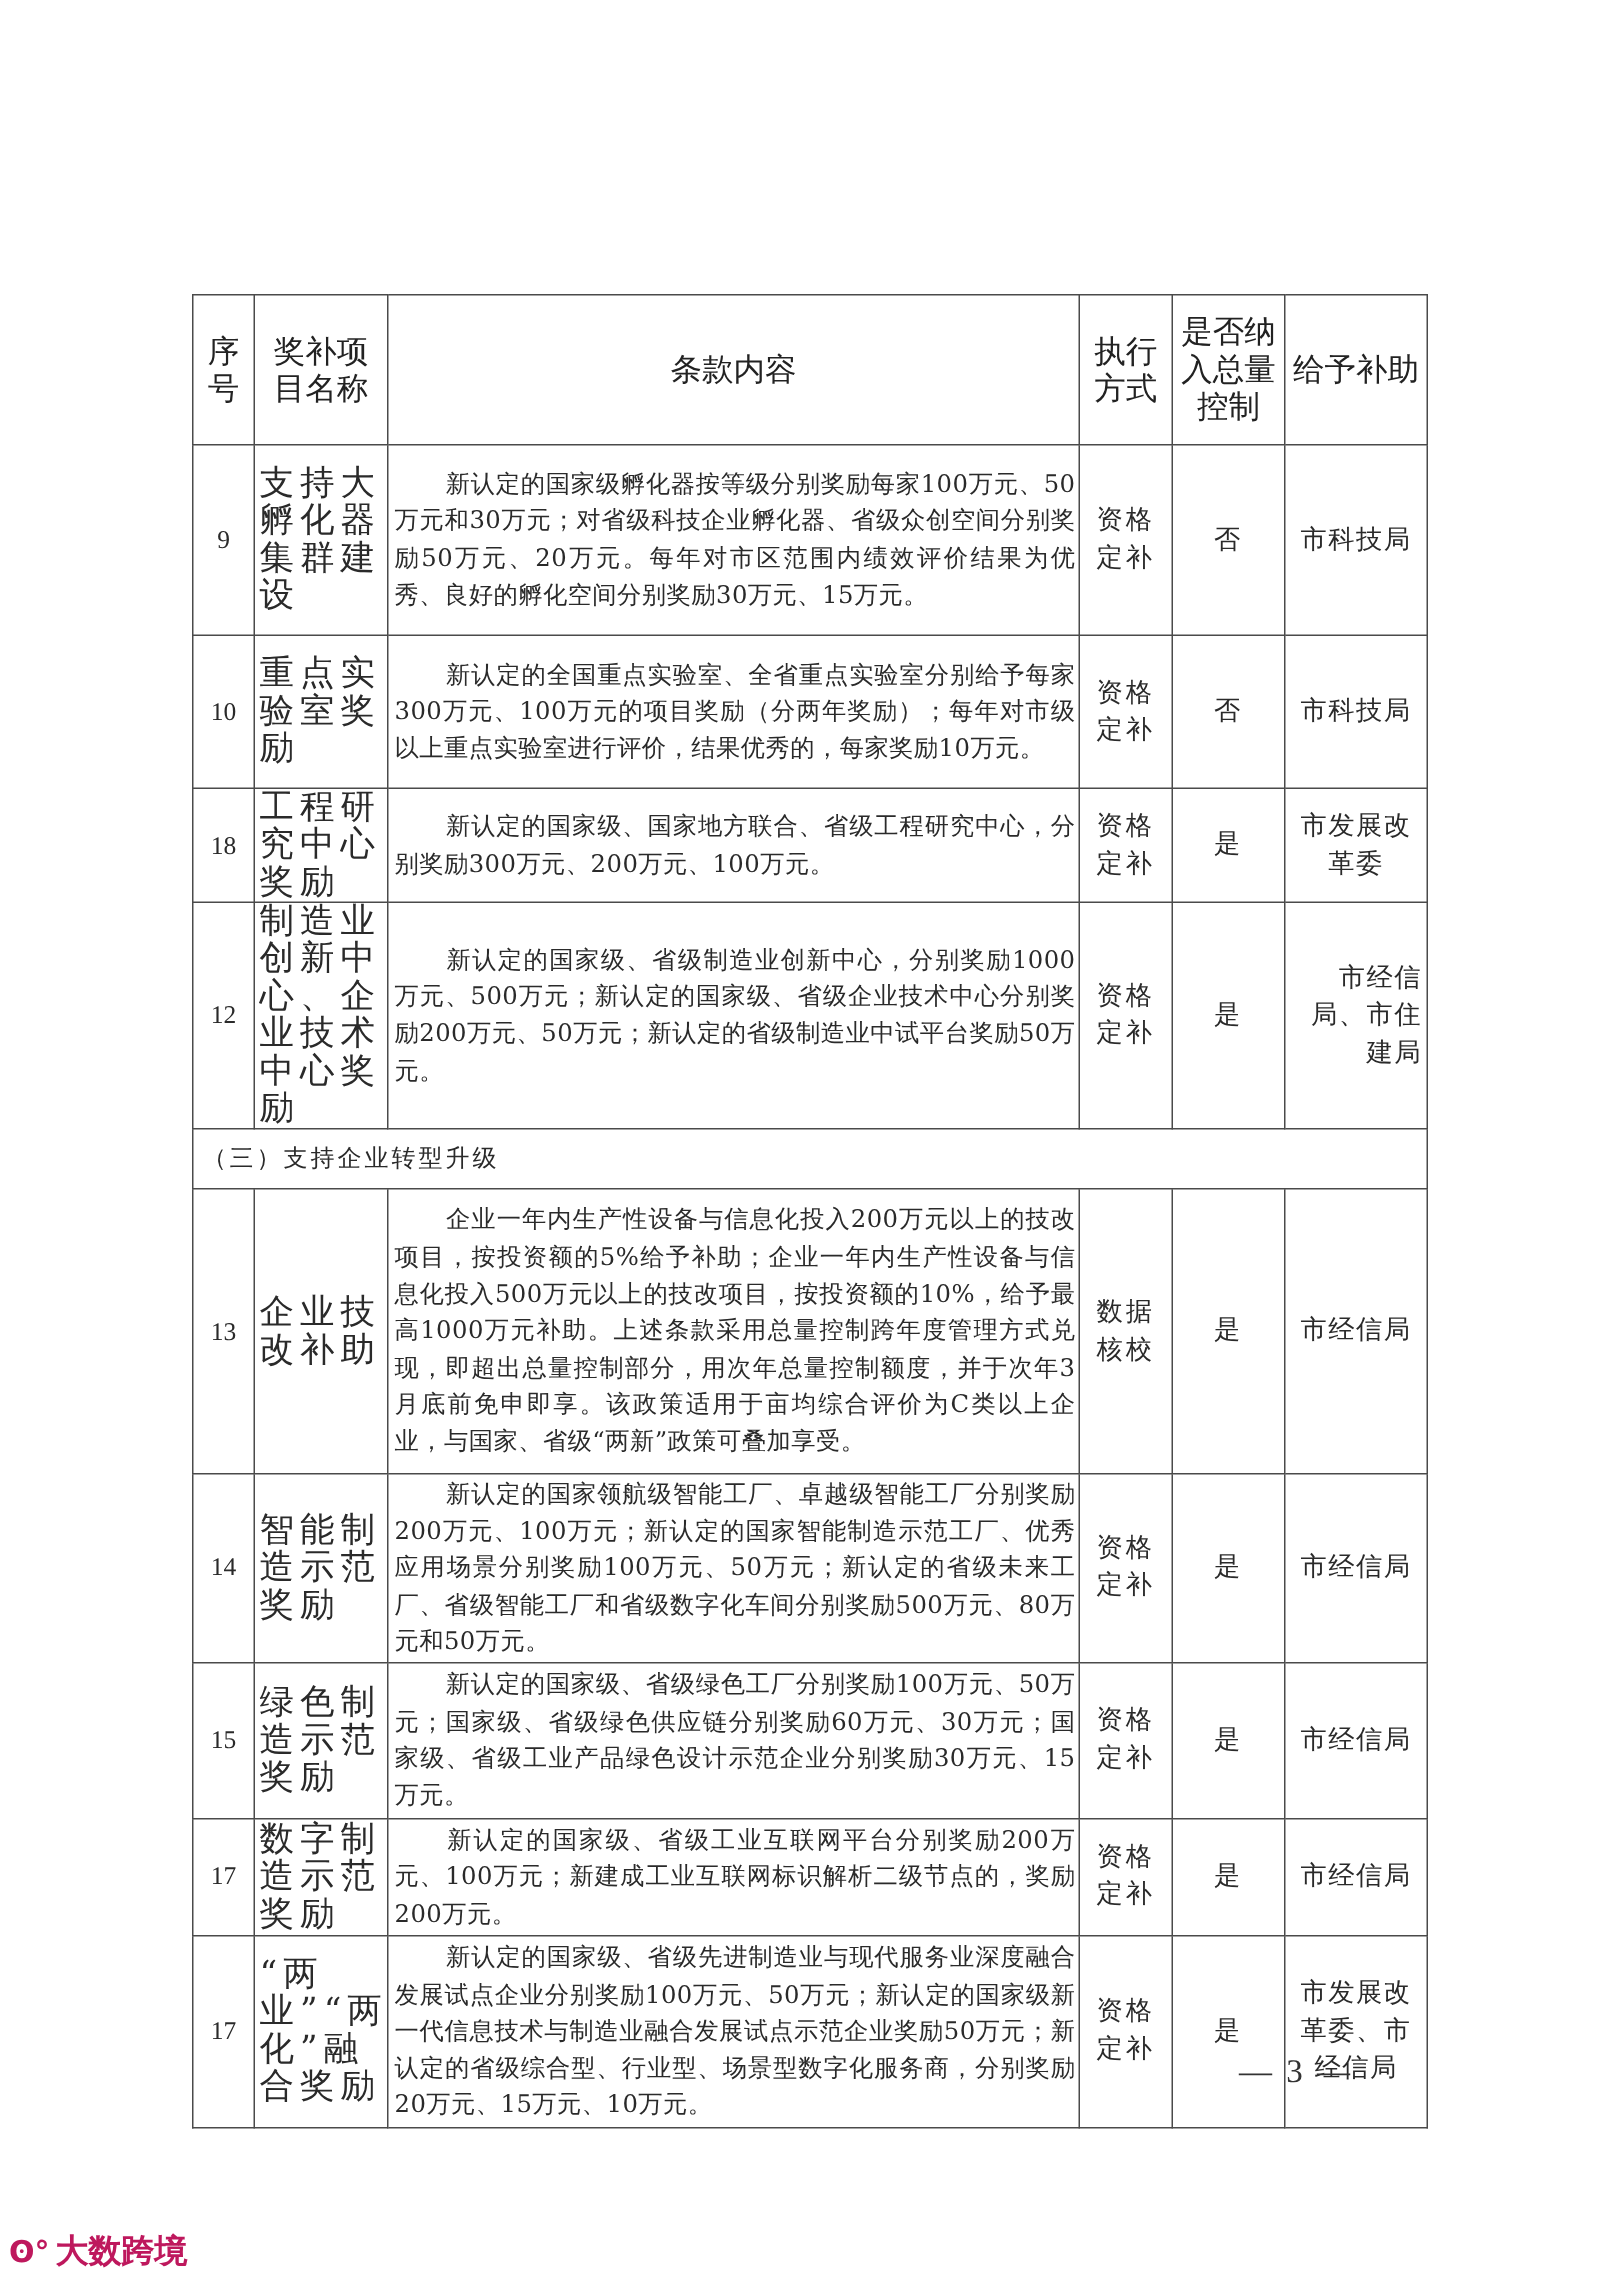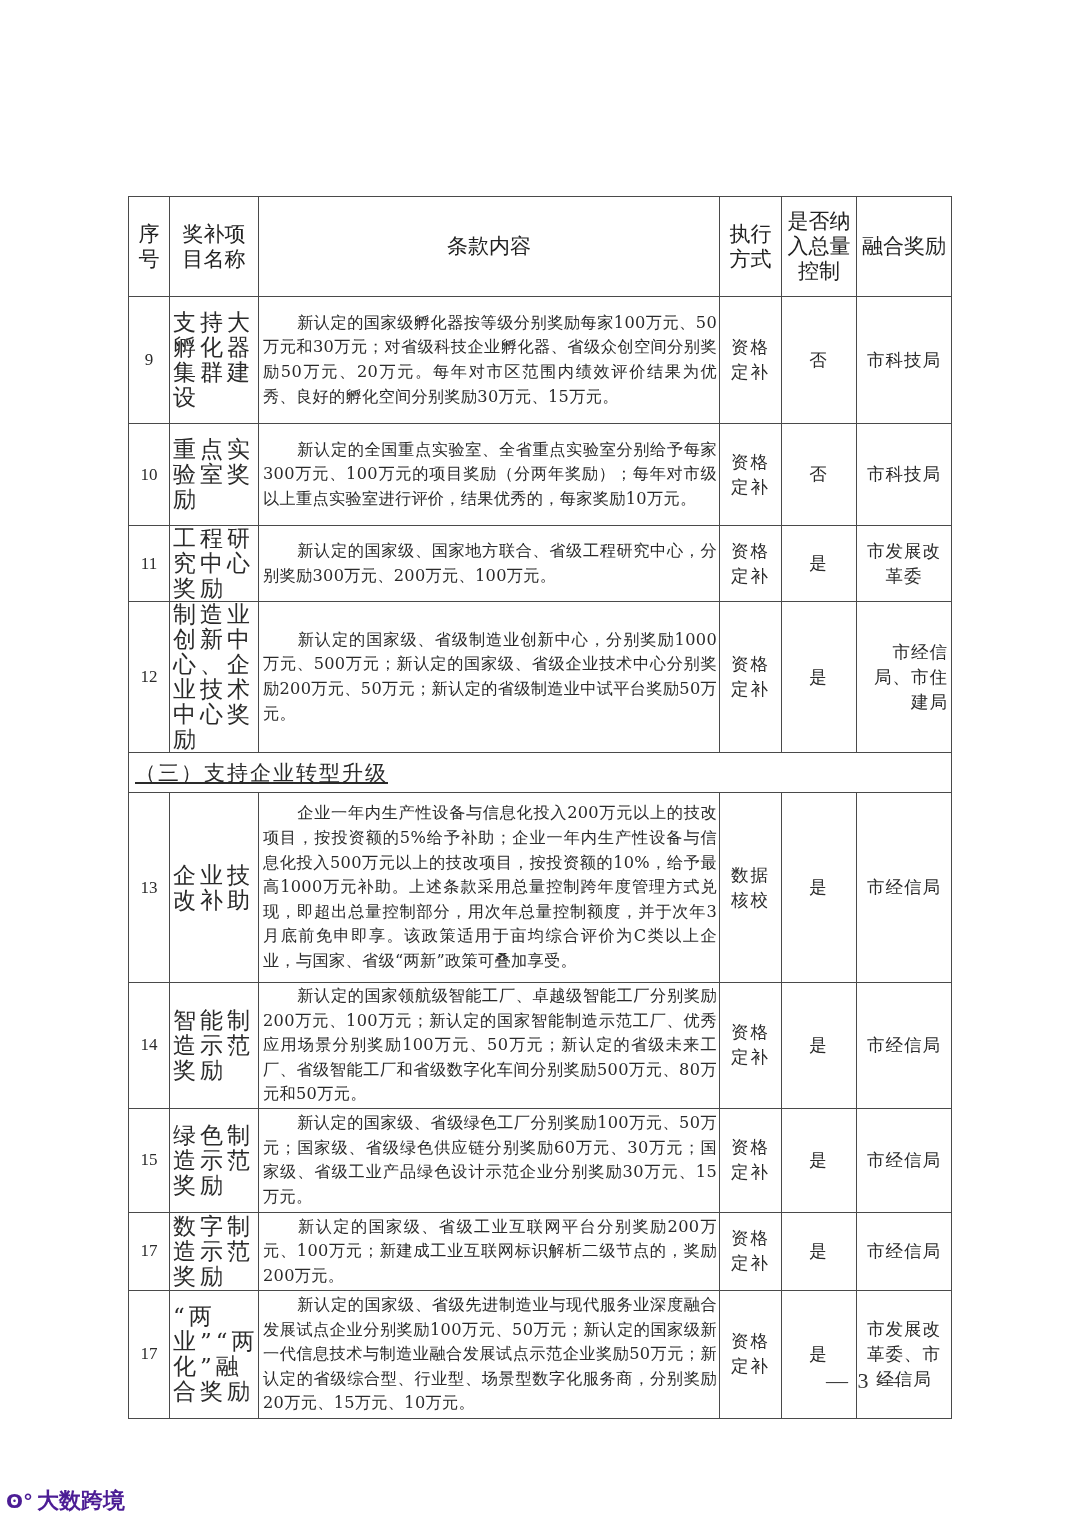--- a/index.html
+++ b/index.html
@@ -22,27 +22,27 @@
   }
   .num { text-align: center; font-size: 17px; font-family: "Liberation Serif", serif; }
   .name { font-size: 23px; line-height: 25px; letter-spacing: 4px; padding: 0 0 0 3px !important; text-align: left; }
   .content {
     font-size: 16.2px; line-height: 24.6px; padding: 1px 2px 1px 4px !important;
     text-align: justify; letter-spacing: 0.3px;
   }
   .content .indent { display: inline-block; width: 34px; }
   .method, .ctrl, .unit { text-align: center; font-size: 17.5px; line-height: 25px; letter-spacing: 2px; }
   .unit { letter-spacing: 1px; }
-  .section td { font-size: 21px; letter-spacing: 2px; padding-left: 6px !important; height: 39px; text-decoration: underline; }
+  .section td { font-size: 16px; letter-spacing: 2px; padding-left: 6px !important; height: 39px; }
   .pageno {
     position: absolute; left: 826px; top: 1368px; font-size: 22px; letter-spacing: 2px;
     font-family: "Liberation Serif", serif; color: #333;
   }
   .watermark {
-    position: absolute; left: 6px; top: 1486px; font-size: 22px; color: #4c1d95;
+    position: absolute; left: 6px; top: 1486px; font-size: 22px; color: #be185d;
     font-family: "DejaVu Sans", sans-serif; font-weight: bold; letter-spacing: 0px;
   }
   .watermark .logo { display: inline-block; margin-right: 4px; font-size: 20px; }
 </style>
 </head>
 <body>
 
 <table class="policy">
   <colgroup>
     <col class="c1">
@@ -60,21 +60,21 @@
       <th>
           <div style="width:70px;margin:0 auto;">奖补项目名称</div>
         </th>
       <th>条款内容</th>
       <th>
           <div style="width:46px;margin:0 auto;">执行方式</div>
         </th>
       <th>
           <div style="width:68px;margin:12px auto;">是否纳入总量控制</div>
         </th>
-      <th>融合奖励</th>
+      <th>给予补助</th>
     </tr>
   </thead>
   <tbody id="body-a">
       <tr style="height: 127px;">
         <td class="num">9</td>
         <td class="name">支持大孵化器集群建设</td>
         <td class="content"><span class="indent"></span><span>新认定的国家级孵化器按等级分别奖励每家100万元、50万元和30万元；对省级科技企业孵化器、省级众创空间分别奖励50万元、20万元。每年对市区范围内绩效评价结果为优秀、良好的孵化空间分别奖励30万元、15万元。</span></td>
         <td class="method">
           <div style="width: 40px; margin: 0px auto;">资格定补</div>
         </td>
@@ -89,21 +89,21 @@
         <td class="content"><span class="indent"></span><span>新认定的全国重点实验室、全省重点实验室分别给予每家300万元、100万元的项目奖励（分两年奖励）；每年对市级以上重点实验室进行评价，结果优秀的，每家奖励10万元。</span></td>
         <td class="method">
           <div style="width: 40px; margin: 0px auto;">资格定补</div>
         </td>
         <td class="ctrl">否</td>
         <td class="unit">
           <div style="width: 88px; margin: 0px auto;">市科技局</div>
         </td>
       </tr>
       <tr style="height: 51px;">
-        <td class="num">11</td>
+        <td class="num">18</td>
         <td class="name">工程研究中心奖励</td>
         <td class="content"><span class="indent"></span><span>新认定的国家级、国家地方联合、省级工程研究中心，分别奖励300万元、200万元、100万元。</span></td>
         <td class="method">
           <div style="width: 40px; margin: 0px auto;">资格定补</div>
         </td>
         <td class="ctrl">是</td>
         <td class="unit">
           <div style="width: 88px; margin: 0px auto;">市发展改革委</div>
         </td>
       </tr>

